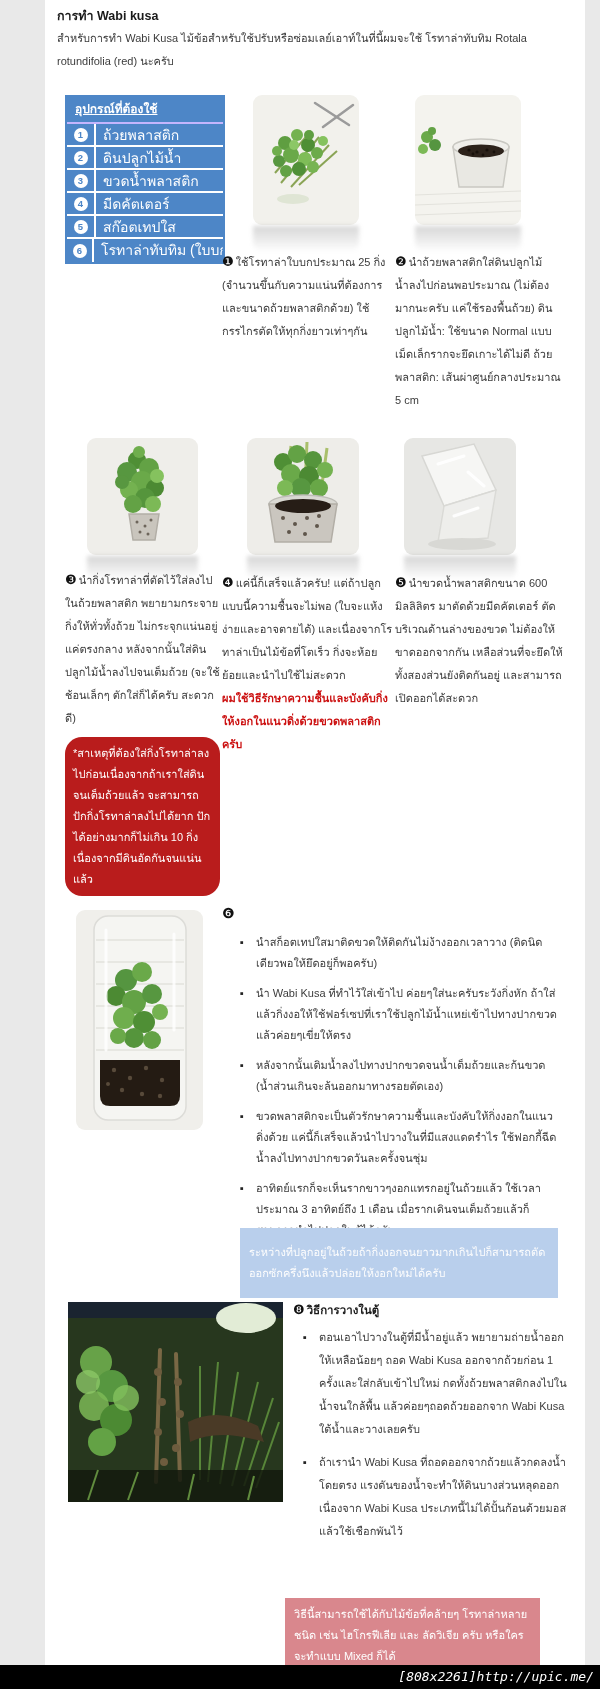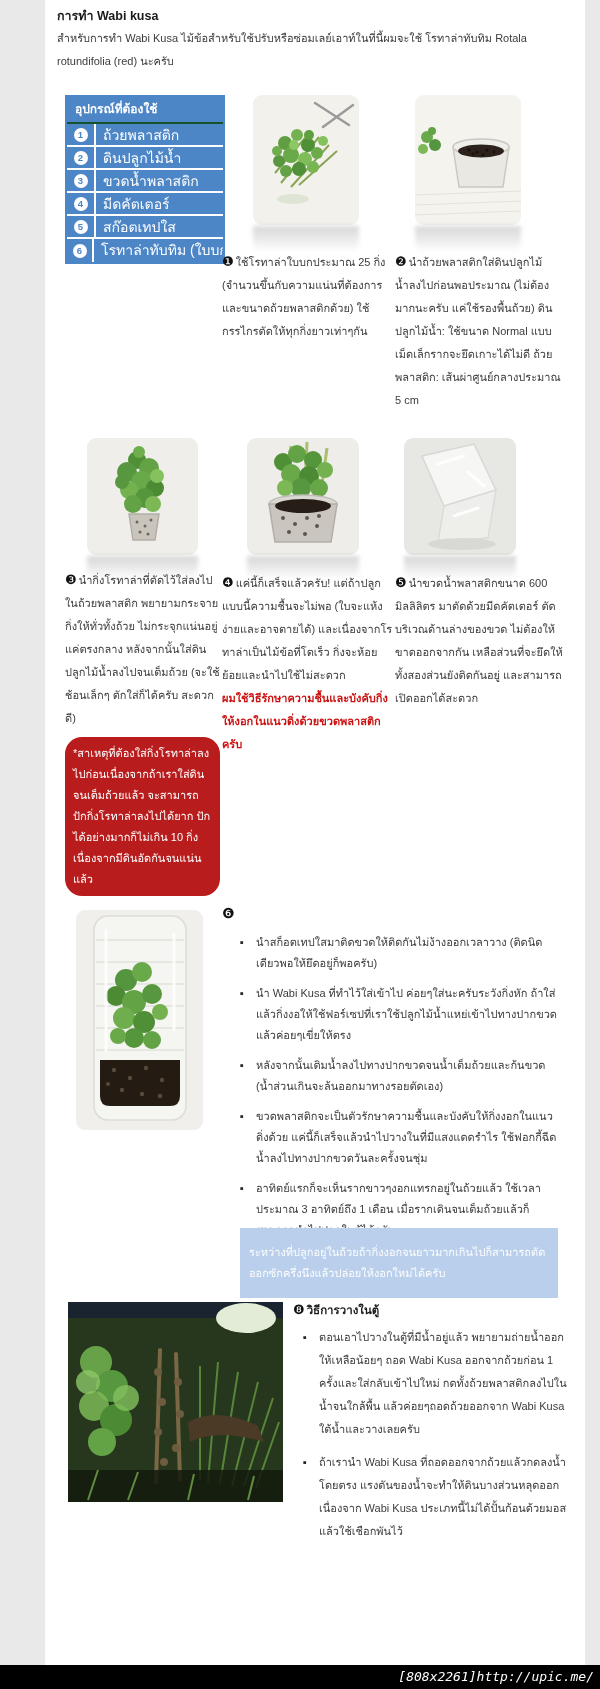--- a/index.html
+++ b/index.html
@@ -13,21 +13,21 @@
   .txt {
     font-size:11px; line-height:21px; color:#3c3c3c;
     overflow-wrap:anywhere;
   }
   .title { font-size:12.5px; font-weight:bold; color:#1a1a1a; }
   .stepnum { font-size:13px; color:#111; margin-right:2px; }
   
   .equip { background:#4d86c7; border:2px solid #4d86c7; }
   .equip-header {
     color:#fff; font-weight:bold; font-size:12px; line-height:25px;
-    padding-left:8px; border-bottom:2px solid #14532d;
+    padding-left:8px; border-bottom:2px solid #c4b5fd;text-decoration:underline;
   }
   .equip-row { display:flex; border-bottom:2px solid #fff; height:23px; }
   .equip-row:last-child { border-bottom:none; }
   .equip-numcell {
     width:29px; border-right:2px solid #fff; display:flex;
     align-items:center; justify-content:center;
   }
   .equip-circle {
     width:14px; height:14px; border-radius:50%; background:#fff;
     color:#4d86c7; font-size:9.5px; font-weight:bold; line-height:14px;
@@ -367,18 +367,19 @@
     </svg>
 
     <div class="abs" style="left:248px; top:1300px;">
       <span class="stepnum">❽</span><span class="sec8title">วิธีการวางในตู้</span>
     </div>
     <ul class="abs bullets" style="left:258px; top:1326px; width:266px;">
       <li style="line-height:23px; margin-bottom:10px;">ตอนเอาไปวางในตู้ที่มีน้ำอยู่แล้ว พยายามถ่ายน้ำออกให้เหลือน้อยๆ ถอด Wabi Kusa ออกจากถ้วยก่อน 1 ครั้งและใส่กลับเข้าไปใหม่ กดทั้งถ้วยพลาสติกลงไปในน้ำจนใกล้พื้น แล้วค่อยๆถอดถ้วยออกจาก Wabi Kusa ใต้น้ำและวางเลยครับ</li>
       <li style="line-height:23px;">ถ้าเรานำ Wabi Kusa ที่ถอดออกจากถ้วยแล้วกดลงน้ำโดยตรง แรงดันของน้ำจะทำให้ดินบางส่วนหลุดออก เนื่องจาก Wabi Kusa ประเภทนี้ไม่ได้ปั้นก้อนด้วยมอสแล้วใช้เชือกพันไว้</li>
     </ul>
 
+    <div class="abs pinknote" style="left:240px; top:1598px; width:255px;">วิธีนี้สามารถใช้ได้กับไม้ข้อที่คล้ายๆ โรทาล่าหลายชนิด เช่น ไฮโกรฟีเลีย และ ลัดวิเจีย ครับ หรือใครจะทำแบบ Mixed ก็ได้</div>
   </div>
 
   <div id="statusbar">
     <span>[808x2261]http://upic.me/</span>
   </div>
 </div>
 
 </body></html>

